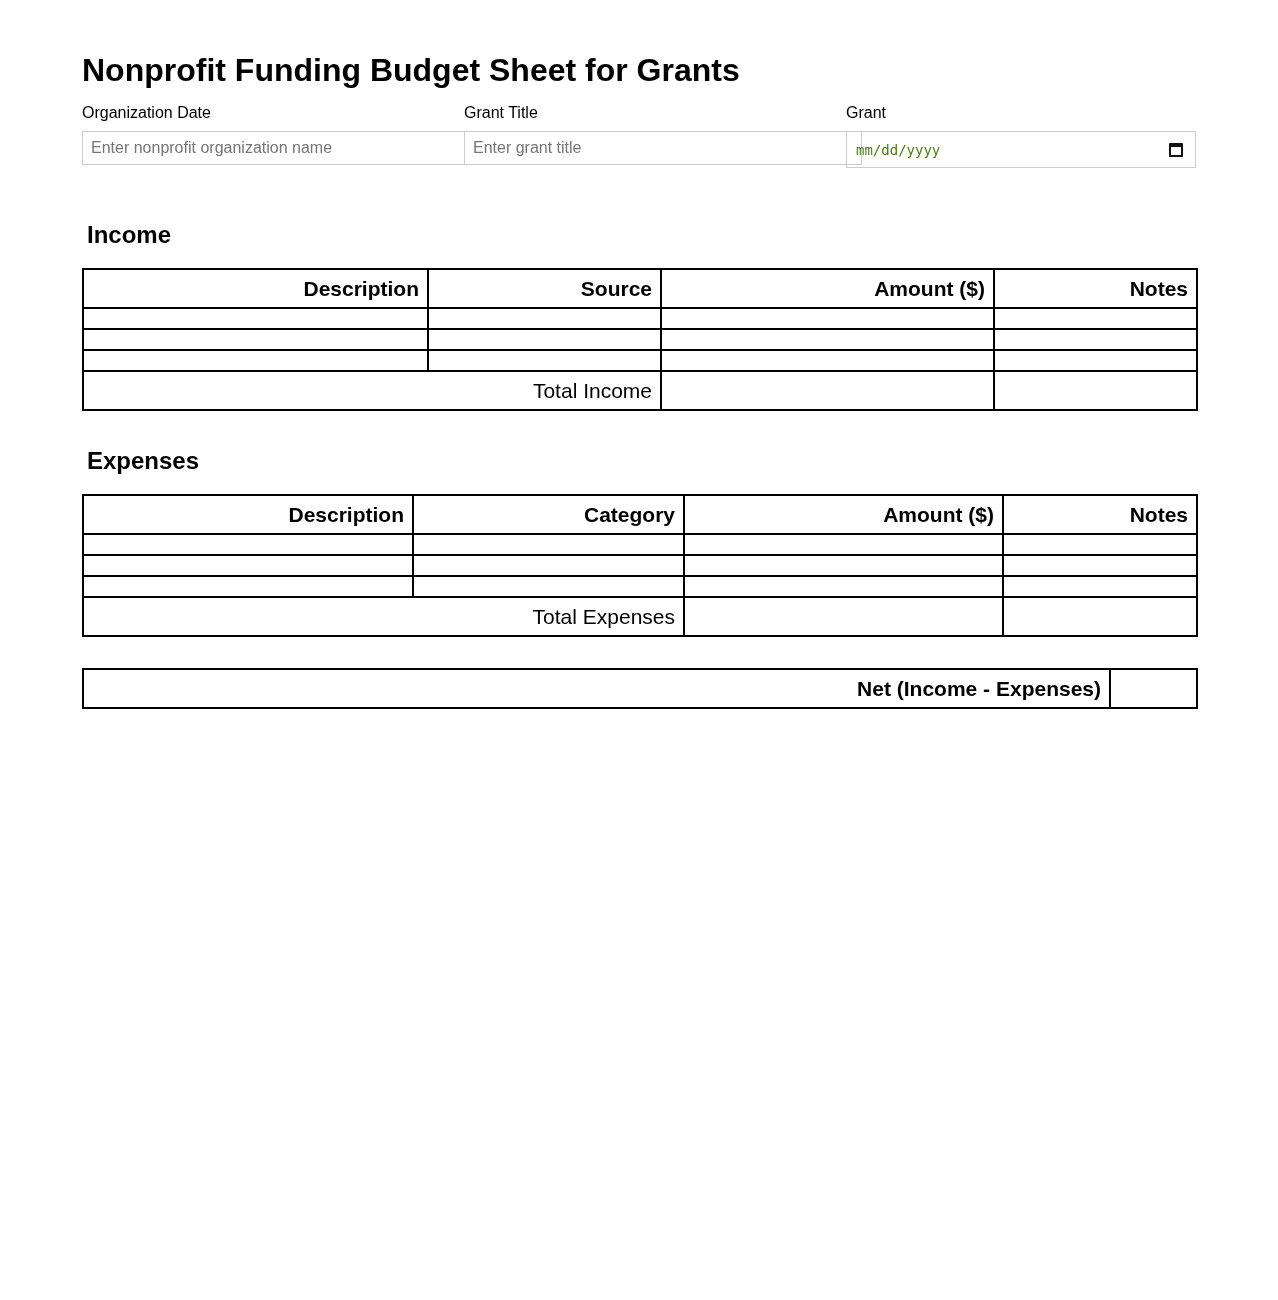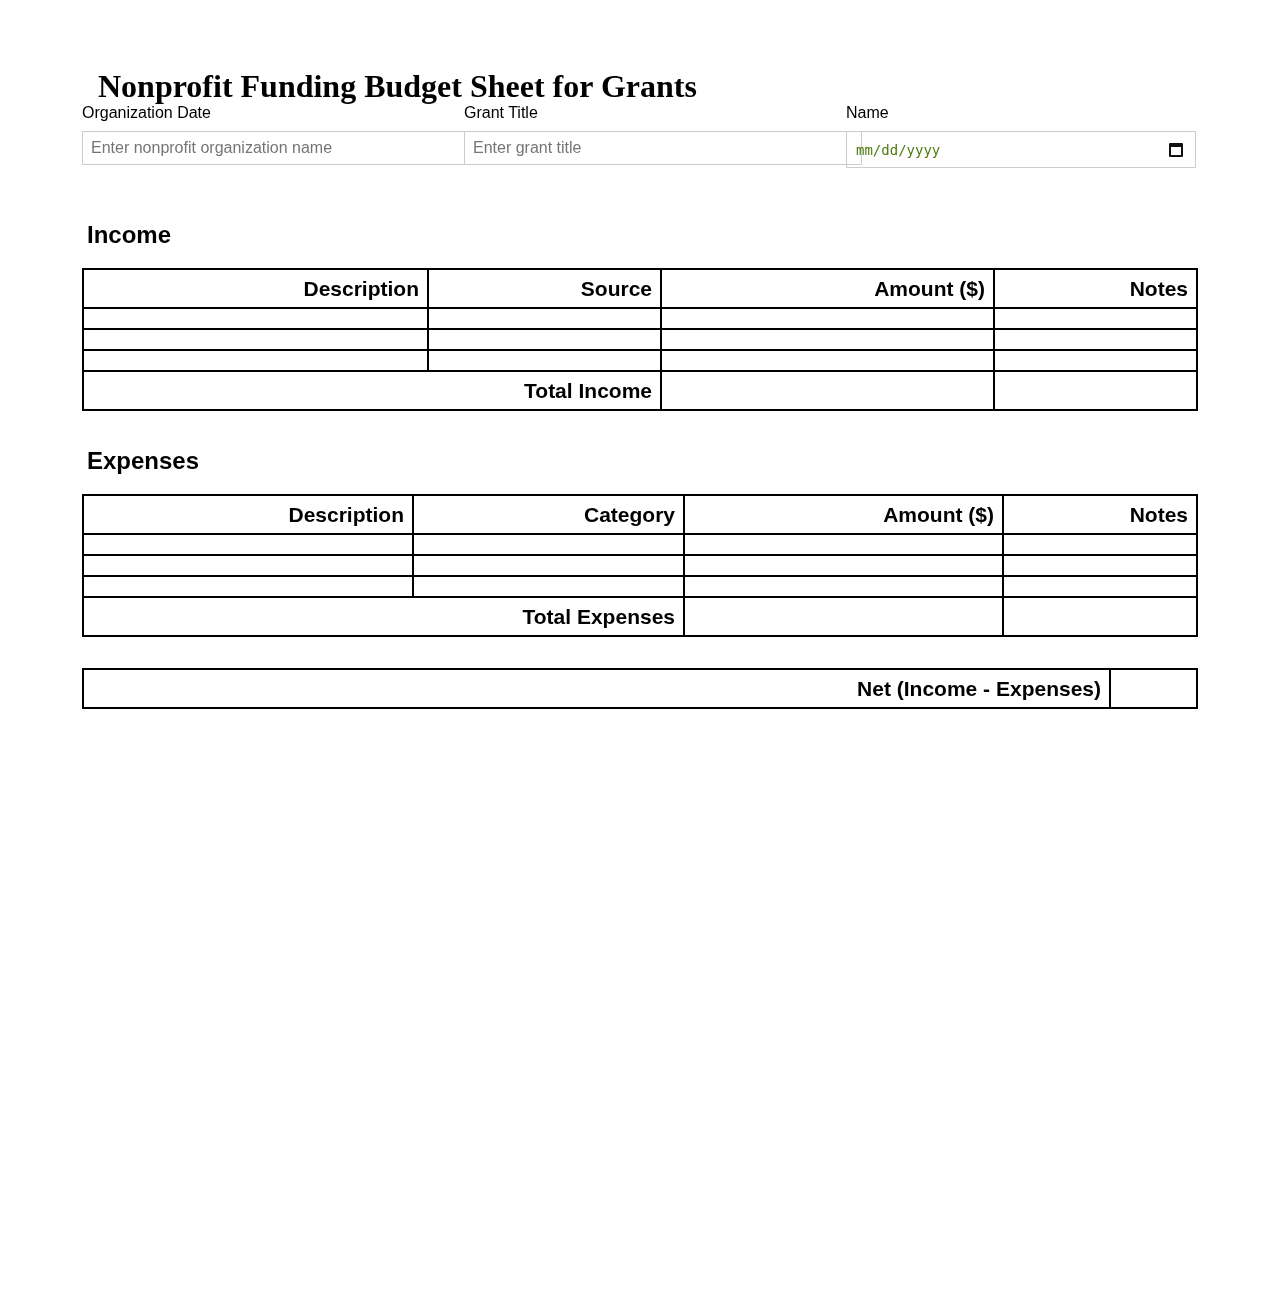--- a/index.html
+++ b/index.html
@@ -5,22 +5,22 @@
     * { box-sizing: border-box; }
     html, body { margin: 0; padding: 0; background: #ffffff; }
     body {
       width: 1278px; height: 1300px;
       font-family: "Liberation Sans", sans-serif;
       color: #000;
       position: relative;
     }
     .container { position: absolute; left: 82px; top: 0; width: 1114px; }
     h1 {
-      margin: 16px; position: absolute; top: 50px; left: 0;
-      font-size: 32px; font-weight: bold; line-height: 40px; white-space: nowrap; font-family: Liberation Serif, serif;
+      margin: 0; position: absolute; top: 50px; left: 0;
+      font-size: 32px; font-weight: bold; line-height: 40px; white-space: nowrap;
     }
     .fields { position: absolute; top: 103px; left: 0; width: 1114px; display: flex; gap: 32px; }
     .field { width: 350px; }
     .field label { display: block; font-size: 16px; line-height: 20px; height: 28px; }
     .field input {
       display: block; width: 398px; height: 34px; border: 1px solid #cccccc;
       padding: 0 8px; font-family: "Liberation Sans", sans-serif; font-size: 16px; color: #000;
       background: #fff; outline: none;
     }
     .field input::placeholder { color: #757575; }
@@ -37,39 +37,39 @@
       margin: 5px; position: absolute; left: 0; font-size: 24px; font-weight: bold; line-height: 30px;
     }
     table {
       position: absolute; left: 0; width: 1114px; border-collapse: collapse; table-layout: fixed;
     }
     td, th {
       border: 2px solid #000000; padding: 0 8px; font-size: 21px; text-align: right;
     }
     th { height: 39px; font-weight: bold; }
     td.cell { height: 21px; }
-    td.total { height: 39px; font-weight: bold; padding-left: 9px; }
+    td.total { height: 39px; font-weight: normal; padding-left: 9px; }
   </style>
 </head>
 <body>
 
 <div class="container">
   <h1>Nonprofit Funding Budget Sheet for Grants</h1>
 
   <div class="fields">
     <div class="field">
       <label>Organization Date</label>
       <input type="text" placeholder="Enter nonprofit organization name" style="">
     </div>
     <div class="field">
       <label>Grant Title</label>
       <input type="text" placeholder="Enter grant title" style="">
     </div>
     <div class="field">
-      <label>Name</label>
+      <label>Grant</label>
       <div class="date-box">
         <span>mm/dd/yyyy</span>
         <span class="cal"></span>
       </div>
     </div>
   </div>
 
   <h2 style="top:215px;">Income</h2>
   <table style="top:268px;">
     <colgroup>

